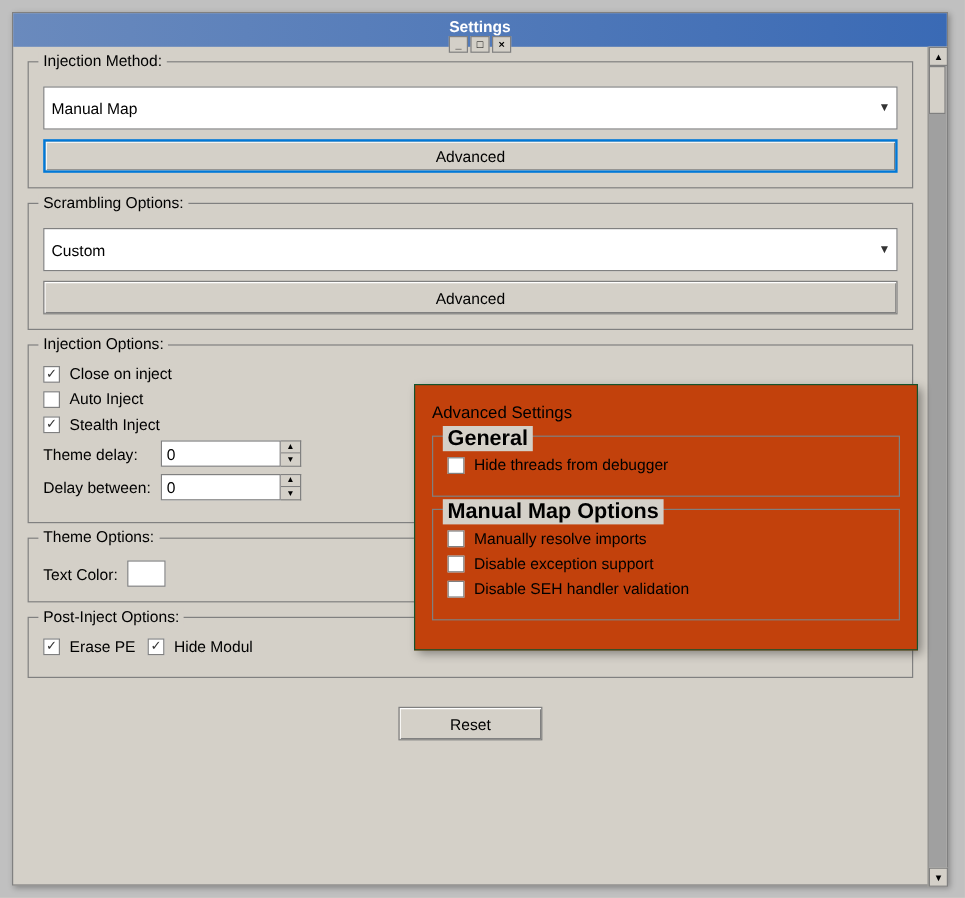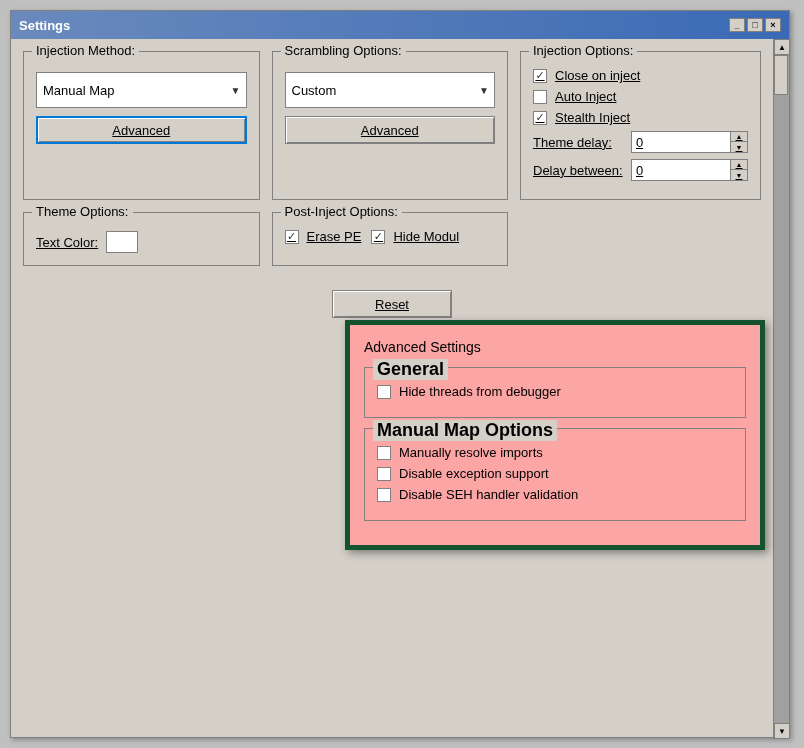--- a/index.html
+++ b/index.html
@@ -27,20 +27,21 @@
     .title-bar {
       background: linear-gradient(to right, #6a8abd, #3a6ab5);
       color: white;
       padding: 4px 8px;
       font-size: 13px;
       font-weight: bold;
       display: flex;
       justify-content: space-between;
       align-items: center;
       height: 28px;
+      flex-direction: column;
     }
 
     .title-bar-buttons {
       display: flex;
       gap: 2px;
     }
 
     .title-btn {
       width: 16px;
       height: 14px;
@@ -50,23 +51,22 @@
       display: flex;
       align-items: center;
       justify-content: center;
       cursor: pointer;
       color: #000;
     }
 
     .content {
       padding: 12px;
       display: grid;
-      grid-template-columns: 1fr 1fr 1fr;
+      grid-template-columns: 1fr;
       gap: 12px;
-      text-decoration: underline;
     }
 
     .group-box {
       border: 1px solid #808080;
       background: #d4d0c8;
       position: relative;
       padding: 10px 12px 12px 12px;
     }
 
     .group-box-title {
@@ -238,22 +238,22 @@
       align-items: center;
       margin-top: 8px;
     }
 
     
     .advanced-popup {
       position: absolute;
       top: 320px;
       left: 345px;
       width: 420px;
-      background: #fca5a5;
-      border: 5px solid #14532d;
+      background: #c2410c;
+      border: 1px solid #14532d;
       box-shadow: 3px 3px 8px rgba(0,0,0,0.4);
       padding: 14px;
       z-index: 100;
     }
 
     .popup-title {
       font-size: 14px;
       font-weight: normal;
       margin-bottom: 12px;
     }

